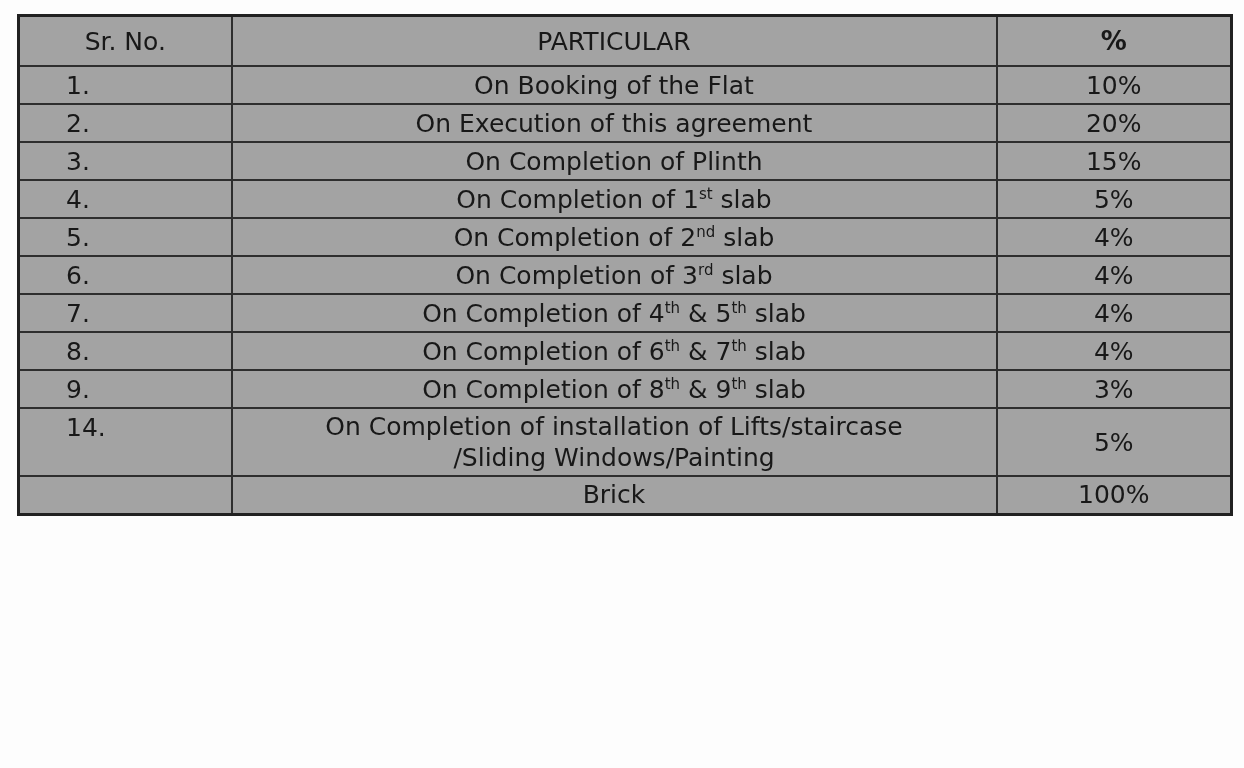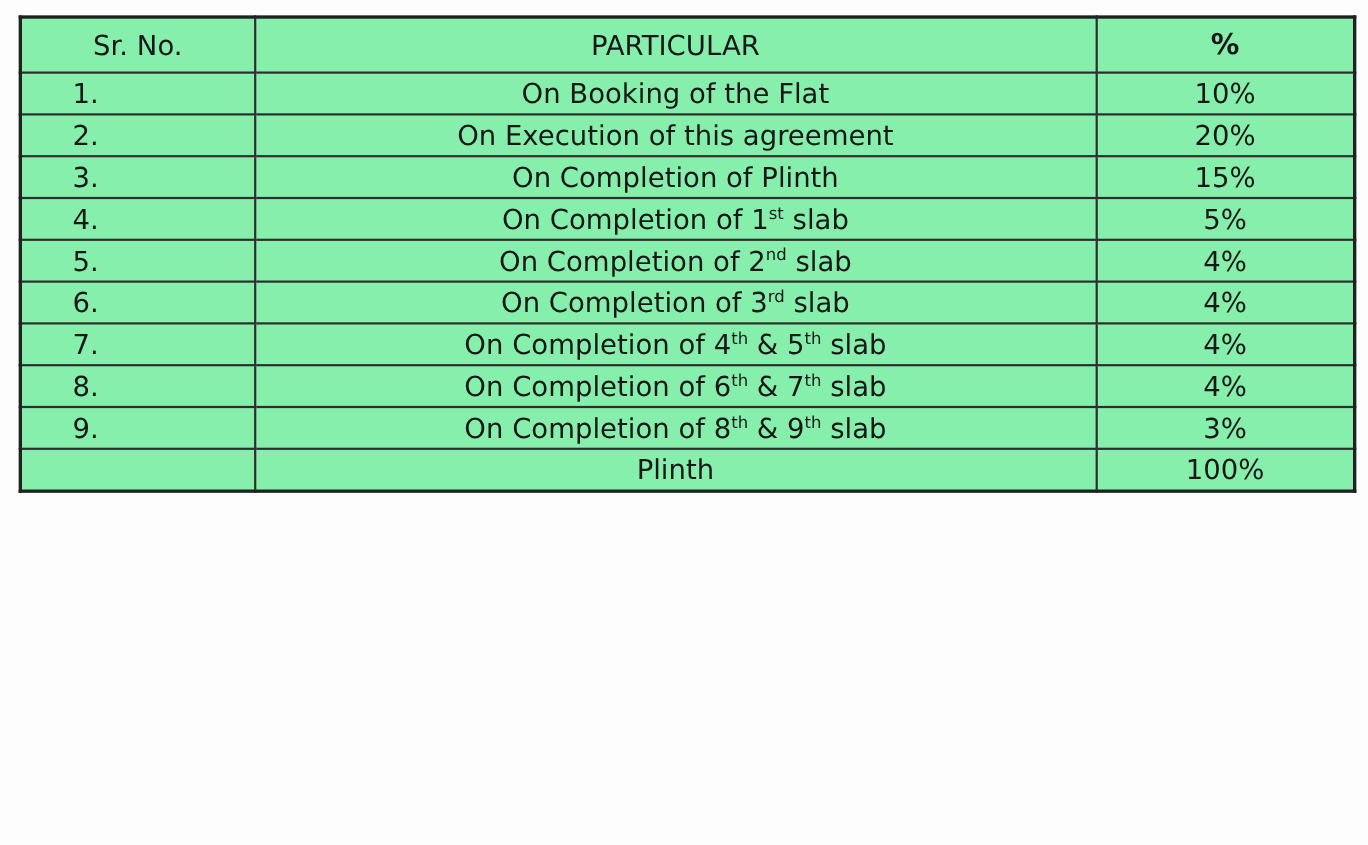--- a/index.html
+++ b/index.html
@@ -16,21 +16,21 @@
   }
   .doc-table {
     position: absolute;
     left: 17px;
     top: 14px;
     width: 1213px;
     border-collapse: collapse;
     table-layout: fixed;
     border: 3px solid #212121;
     font-size: 25px;
-    background: #86efac;
+    background: #a3a3a3;
   }
   .doc-table th,
   .doc-table td {
     border: 2px solid #2e2e2e;
     line-height: 31px;
     padding: 2px 6px;
     overflow: hidden;
   }
   .doc-table thead th {
     font-weight: normal;
@@ -121,21 +121,26 @@
       <tr>
         <td class="sr">8.</td>
         <td class="particular">On Completion of 6<sup>th</sup> &amp; 7<sup>th</sup> slab</td>
         <td class="pct">4%</td>
       </tr>
       <tr>
         <td class="sr">9.</td>
         <td class="particular">On Completion of 8<sup>th</sup> &amp; 9<sup>th</sup> slab</td>
         <td class="pct">3%</td>
       </tr>
+      <tr>
+        <td class="sr">14.</td>
+        <td class="particular">On Completion of installation of Lifts/staircase<br>/Sliding Windows/Painting</td>
+        <td class="pct">5%</td>
+      </tr>
     </tbody>
   <tfoot>
     <tr>
       <td class="sr"></td>
-      <td class="particular">Plinth</td>
+      <td class="particular">Brick</td>
       <td class="pct">100%</td>
     </tr>
   </tfoot>
 </table>
 
 </body></html>

